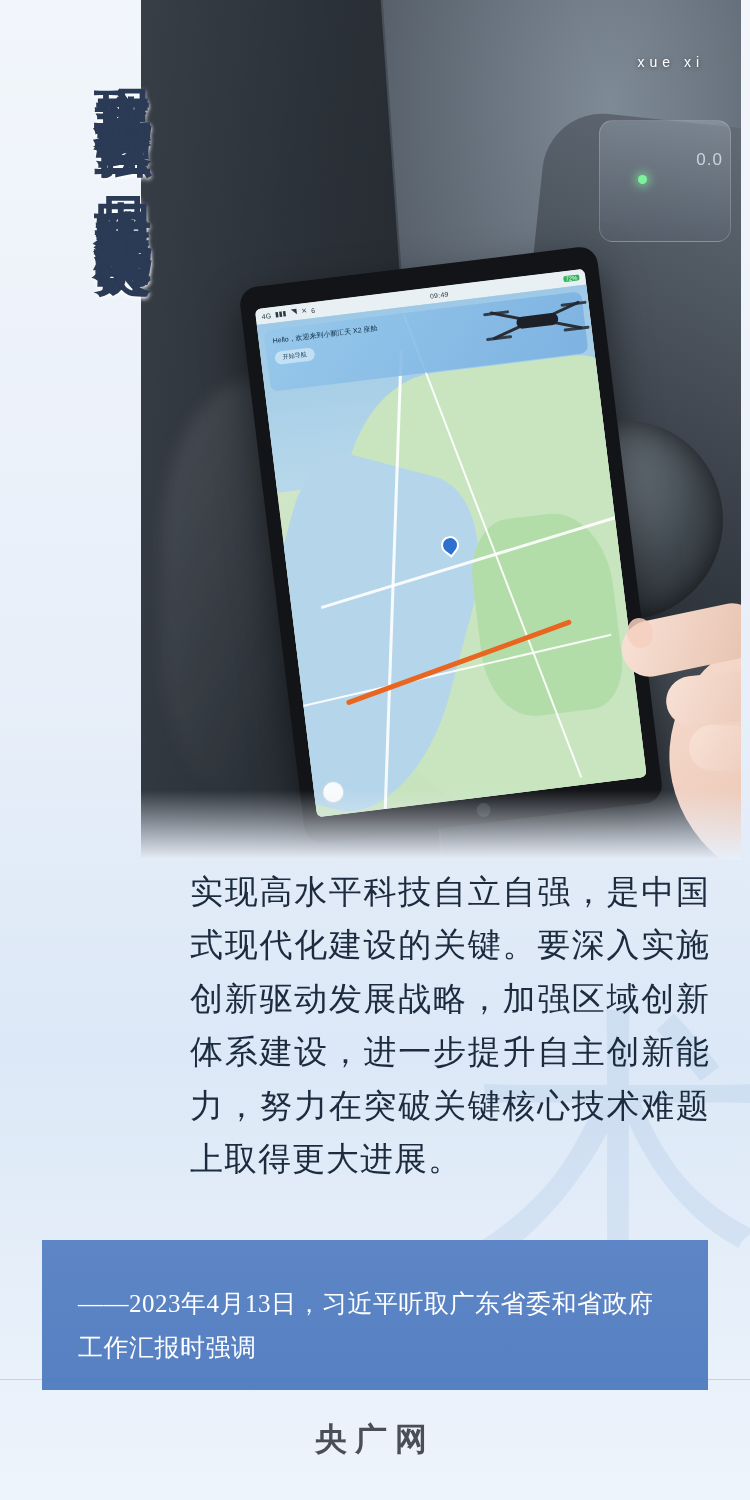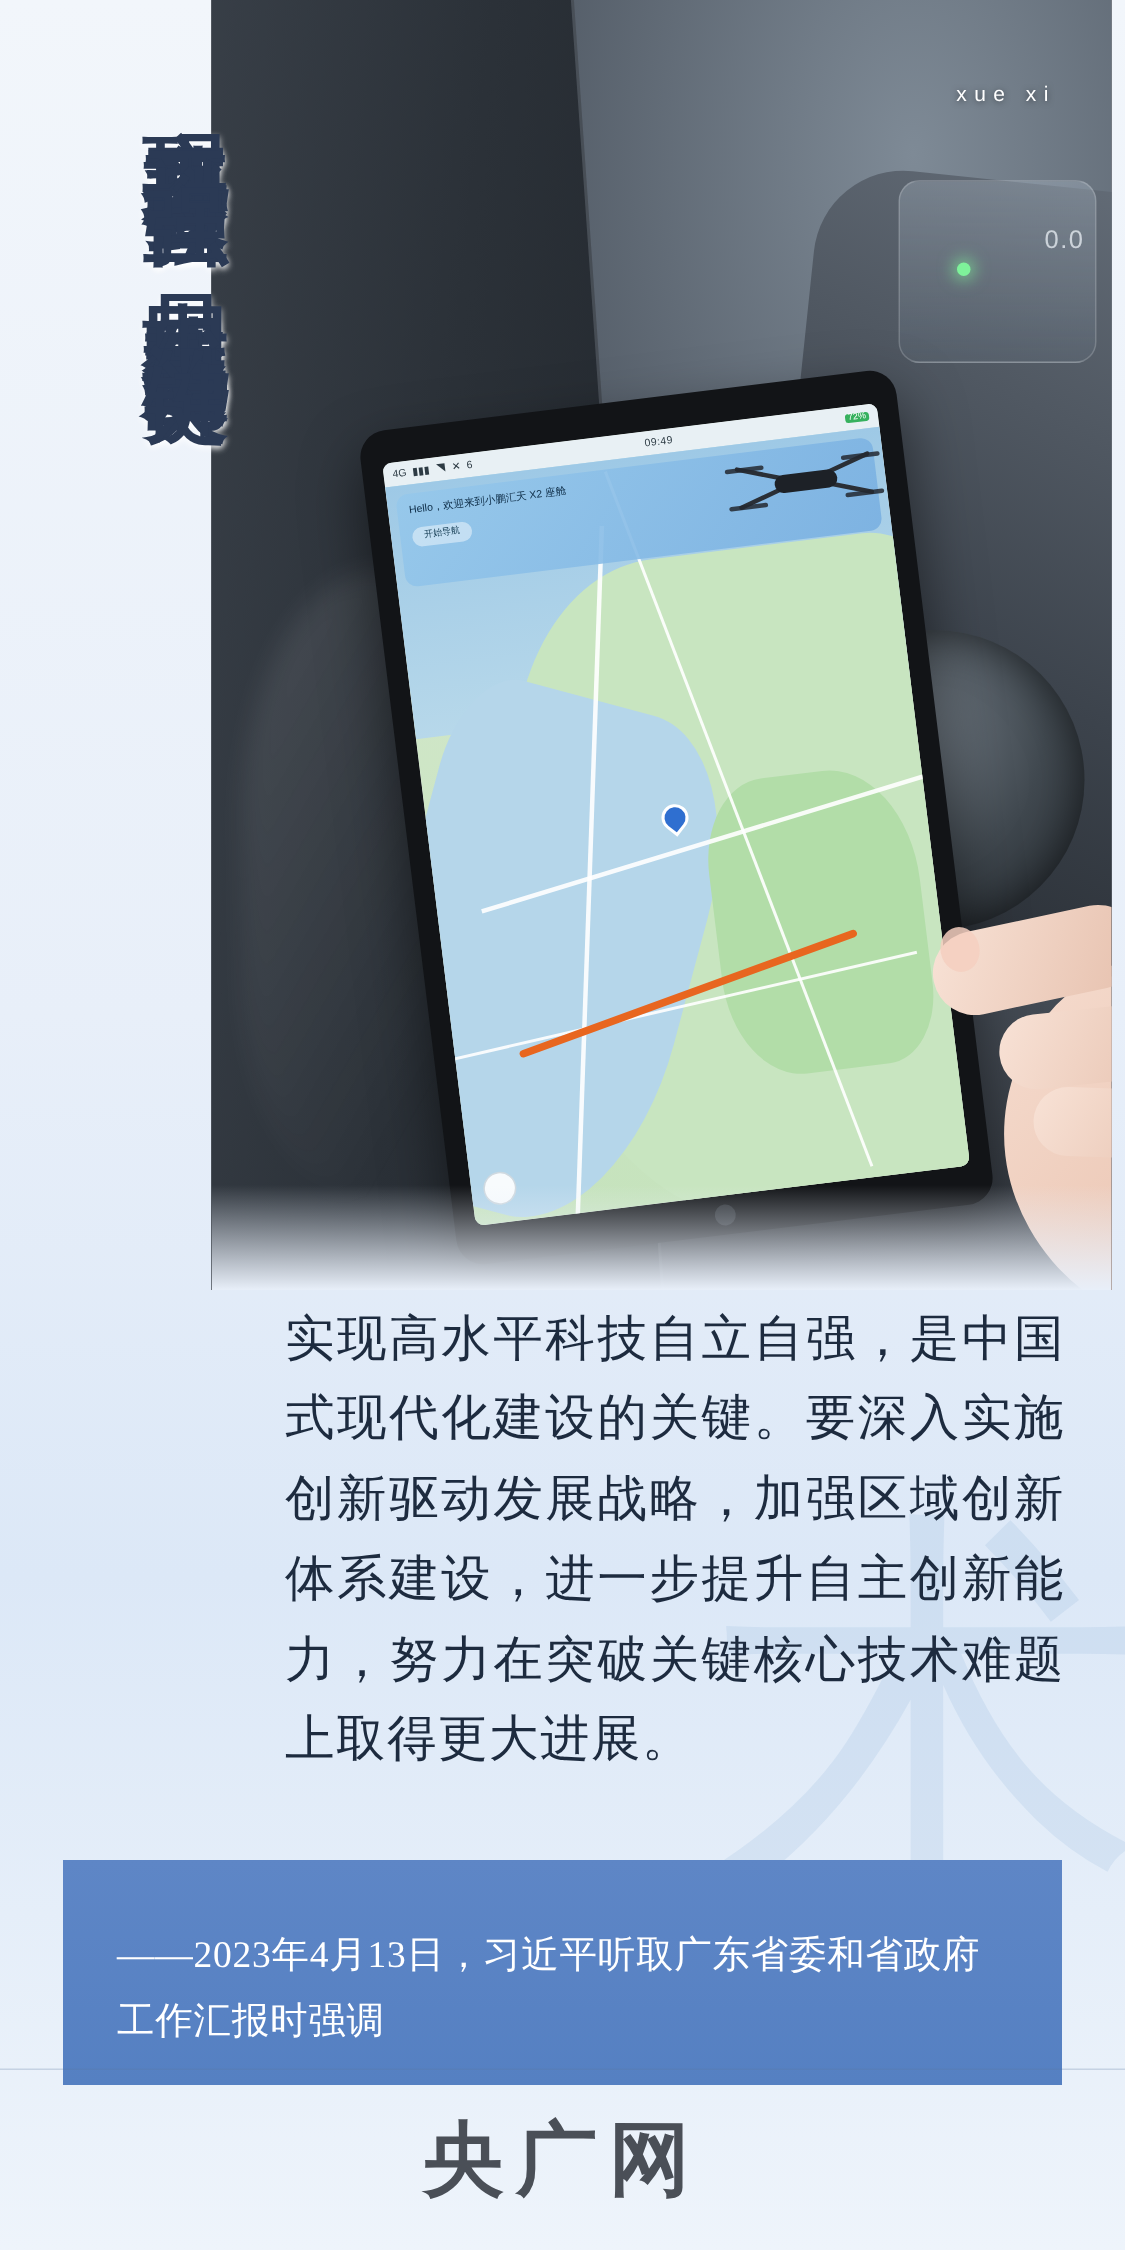--- a/index.html
+++ b/index.html
@@ -455,21 +455,21 @@
     right: 0;
     bottom: 0;
     height: 120px;
     display: flex;
     align-items: center;
     justify-content: center;
   }
   .footer .logo {
     font-family: Liberation Serif, serif;
     font-weight: bold;
-    font-size: 54px;
+    font-size: 32px;
     letter-spacing: 8px;
     color: #4a4f57;
   }
   .footer-divider {
     position: absolute;
     left: 0;
     right: 0;
     bottom: 120px;
     height: 1px;
     background: rgba(90,120,160,0.25);

